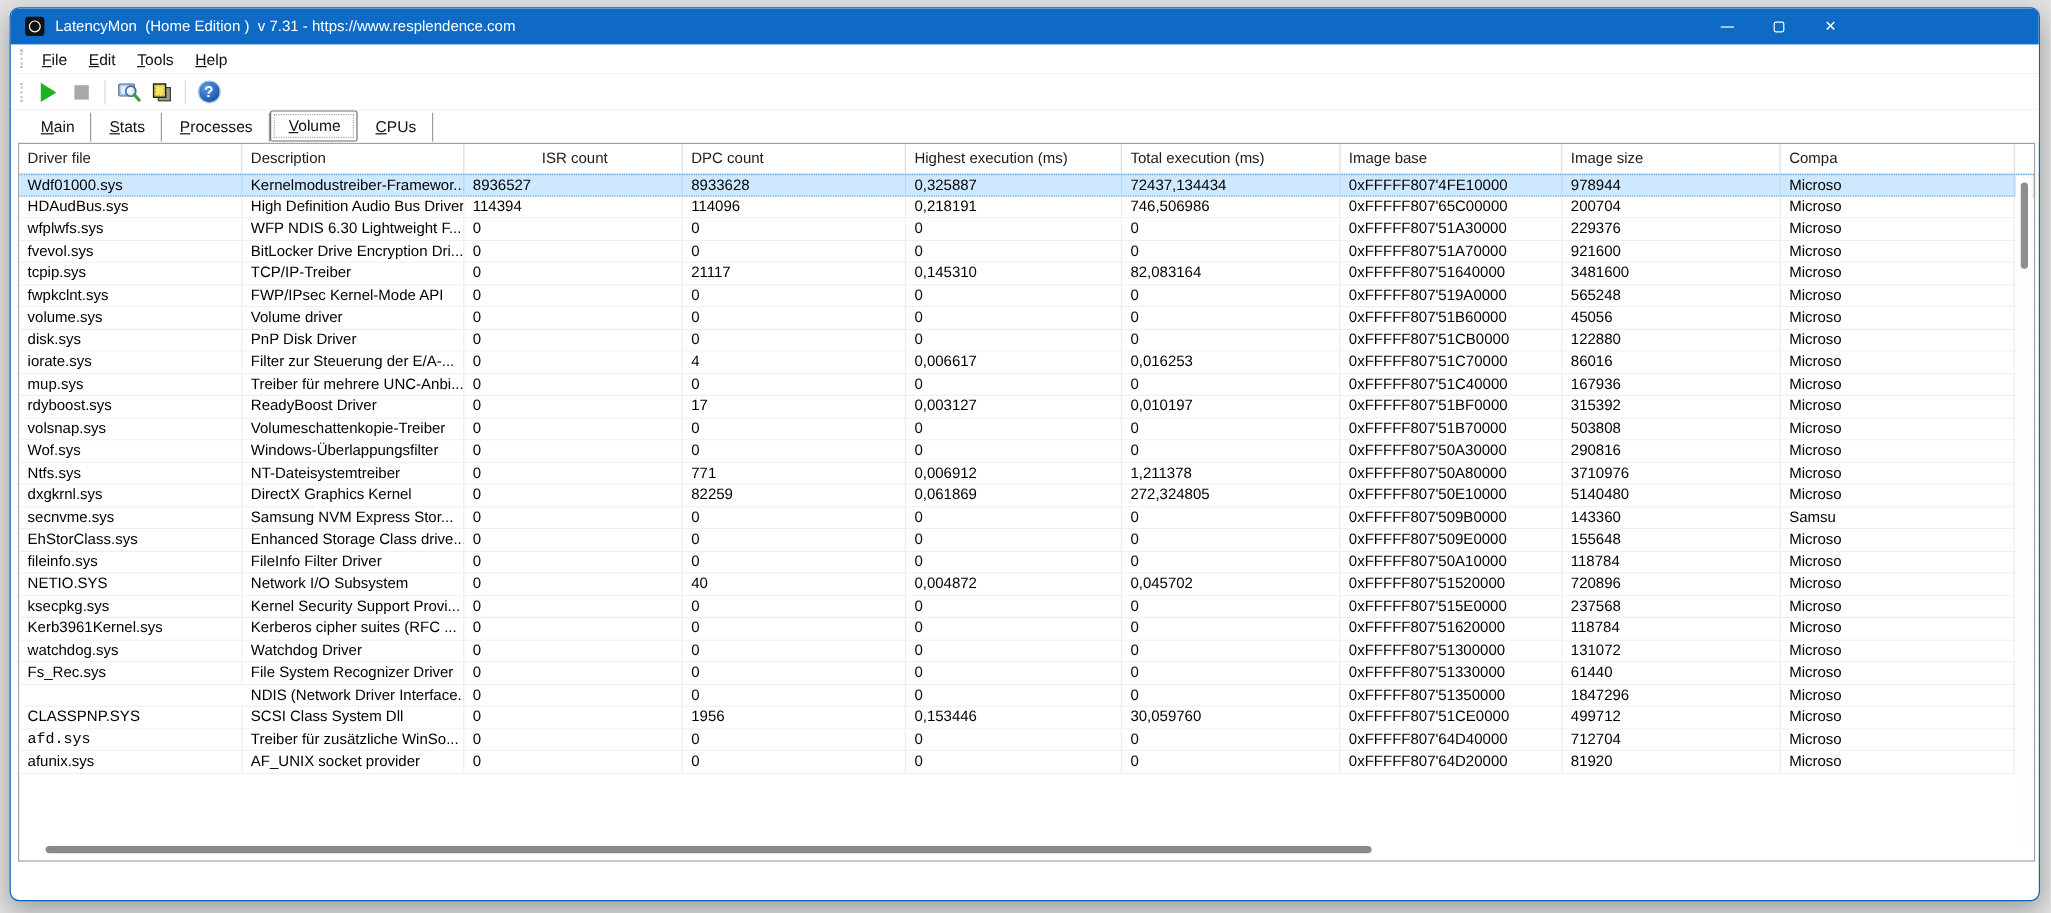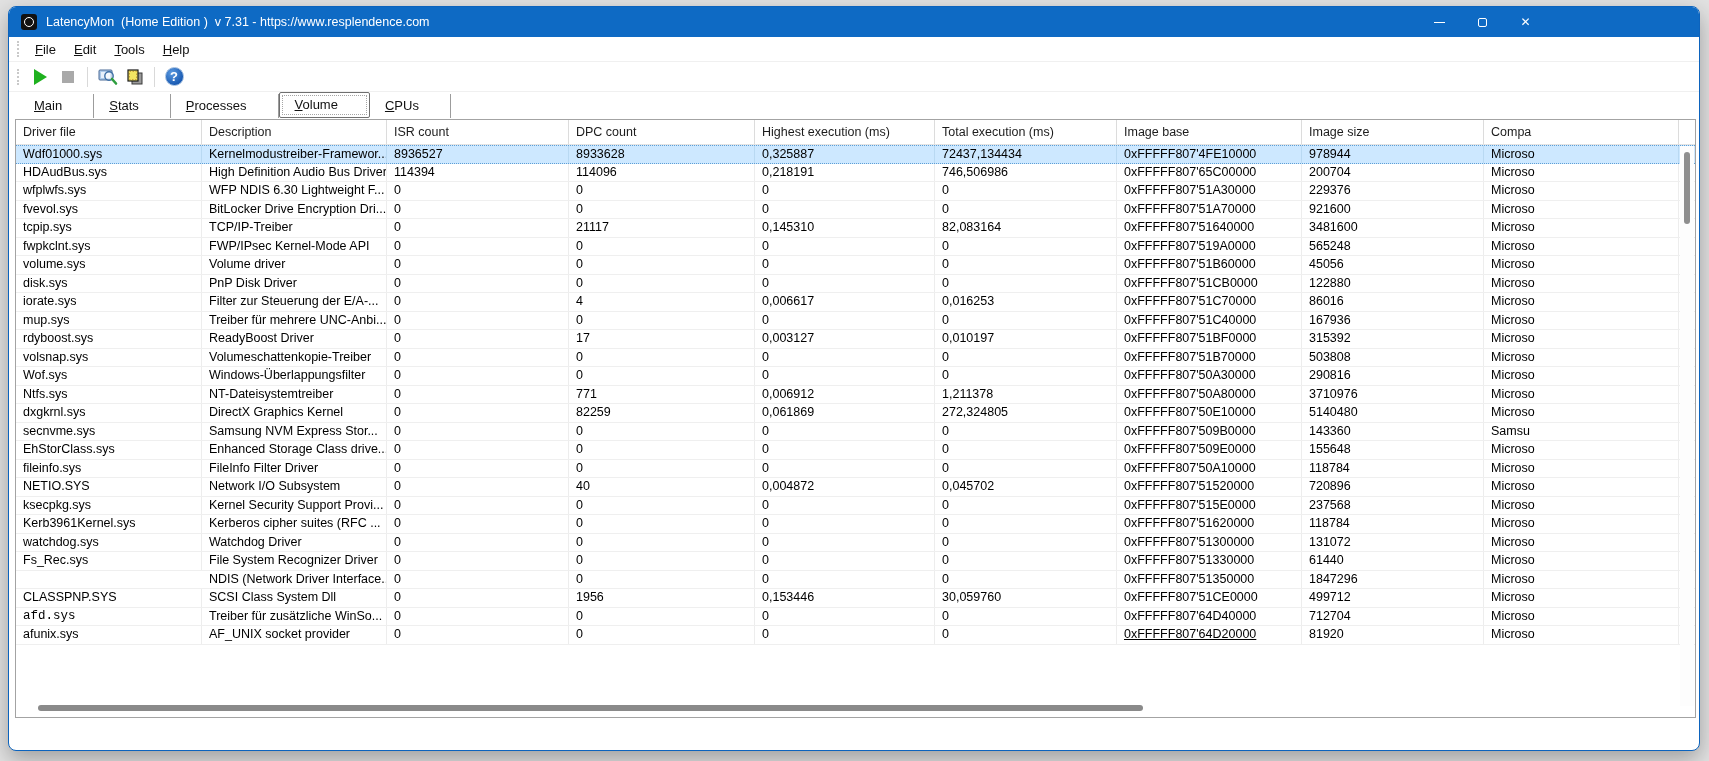--- a/index.html
+++ b/index.html
@@ -38,21 +38,21 @@
                 border-bottom:8px solid transparent; display:block; }
   .stop-shape { width:12px; height:12px; background:#a9a9a9; display:block; }
   .tsep { width:1px; height:20px; background:#d9d9d9; margin:0 5px; }
   .help-circle { width:19px; height:19px; border-radius:50%;
                  background:radial-gradient(circle at 35% 30%, #5b9ae0, #1b5cb4 70%);
                  color:#fff; font-weight:bold; font-size:13px; display:flex; align-items:center;
                  justify-content:center; border:1px solid #9bb9dd; }
 
   
   .tabbar { height:27px; background:#fff; display:flex; align-items:flex-end; padding:0 0 1px 10px; }
-  .tab { display:inline-block; font-size:13px; color:#111; padding:4px 31px 5px 15px;
+  .tab { display:inline-block; font-size:13px; color:#111; padding:4px 13px 5px 15px;
          border-right:1px solid #9c9c9c; white-space:nowrap; }
   .tab::first-letter { text-decoration:underline; }
   .tab.active { border:1px solid #6f6f6f; border-radius:2px; outline:1px dotted #a5a5a5; outline-offset:-4px; }
 
   
   .tableframe { position:absolute; left:6px; top:112px; width:1681px; height:599px;
                 border:1px solid #a3a3a3; background:#fff; overflow:hidden; }
   .thead { display:flex; height:25px; border-bottom:1px solid #e3e3e3; background:#fff; }
   .hcell { flex:0 0 auto; font-size:12.5px; color:#1c1c1c; padding:5px 4px 0 7px;
            border-right:1px solid #dcdcdc; white-space:nowrap; overflow:hidden; }
@@ -137,21 +137,21 @@
       <div class="tab">Stats</div>
       <div class="tab">Processes</div>
       <div class="tab active">Volume</div>
       <div class="tab">CPUs</div>
     </div>
 
   <div class="tableframe">
     <div class="thead">
         <div class="hcell" style="width: 186px;">Driver file</div>
         <div class="hcell" style="width: 185px;">Description</div>
-        <div class="hcell" style="width: 182px;">ISR count</div>
+        <div class="hcell" style="width: 182px; text-align: center;">ISR count</div>
         <div class="hcell" style="width: 186px;">DPC count</div>
         <div class="hcell" style="width: 180px;">Highest execution (ms)</div>
         <div class="hcell" style="width: 182px;">Total execution (ms)</div>
         <div class="hcell" style="width: 185px;">Image base</div>
         <div class="hcell" style="width: 182px;">Image size</div>
         <div class="hcell" style="width: 195px;">Compa</div>
       </div>
     <div class="tbody">
         <div class="trow selected">
           <div class="tcell" style="width: 186px;">Wdf01000.sys</div>
@@ -439,21 +439,21 @@
           <div class="tcell" style="width: 182px;">712704</div>
           <div class="tcell" style="width: 195px;">Microso</div>
         </div>
         <div class="trow">
           <div class="tcell" style="width: 186px;">afunix.sys</div>
           <div class="tcell" style="width: 185px;">AF_UNIX socket provider</div>
           <div class="tcell" style="width: 182px;">0</div>
           <div class="tcell" style="width: 186px;">0</div>
           <div class="tcell" style="width: 180px;">0</div>
           <div class="tcell" style="width: 182px;">0</div>
-          <div class="tcell" style="width: 185px; text-decoration: underline;">0xFFFFF807'64D20000</div>
+          <div class="tcell" style="width: 185px;">0xFFFFF807'64D20000</div>
           <div class="tcell" style="width: 182px;">81920</div>
           <div class="tcell" style="width: 195px;">Microso</div>
         </div>
       </div>
     <div class="vscroll">
       <div class="vthumb"></div>
     </div>
     <div class="hscroll">
       <div class="hthumb"></div>
     </div>

